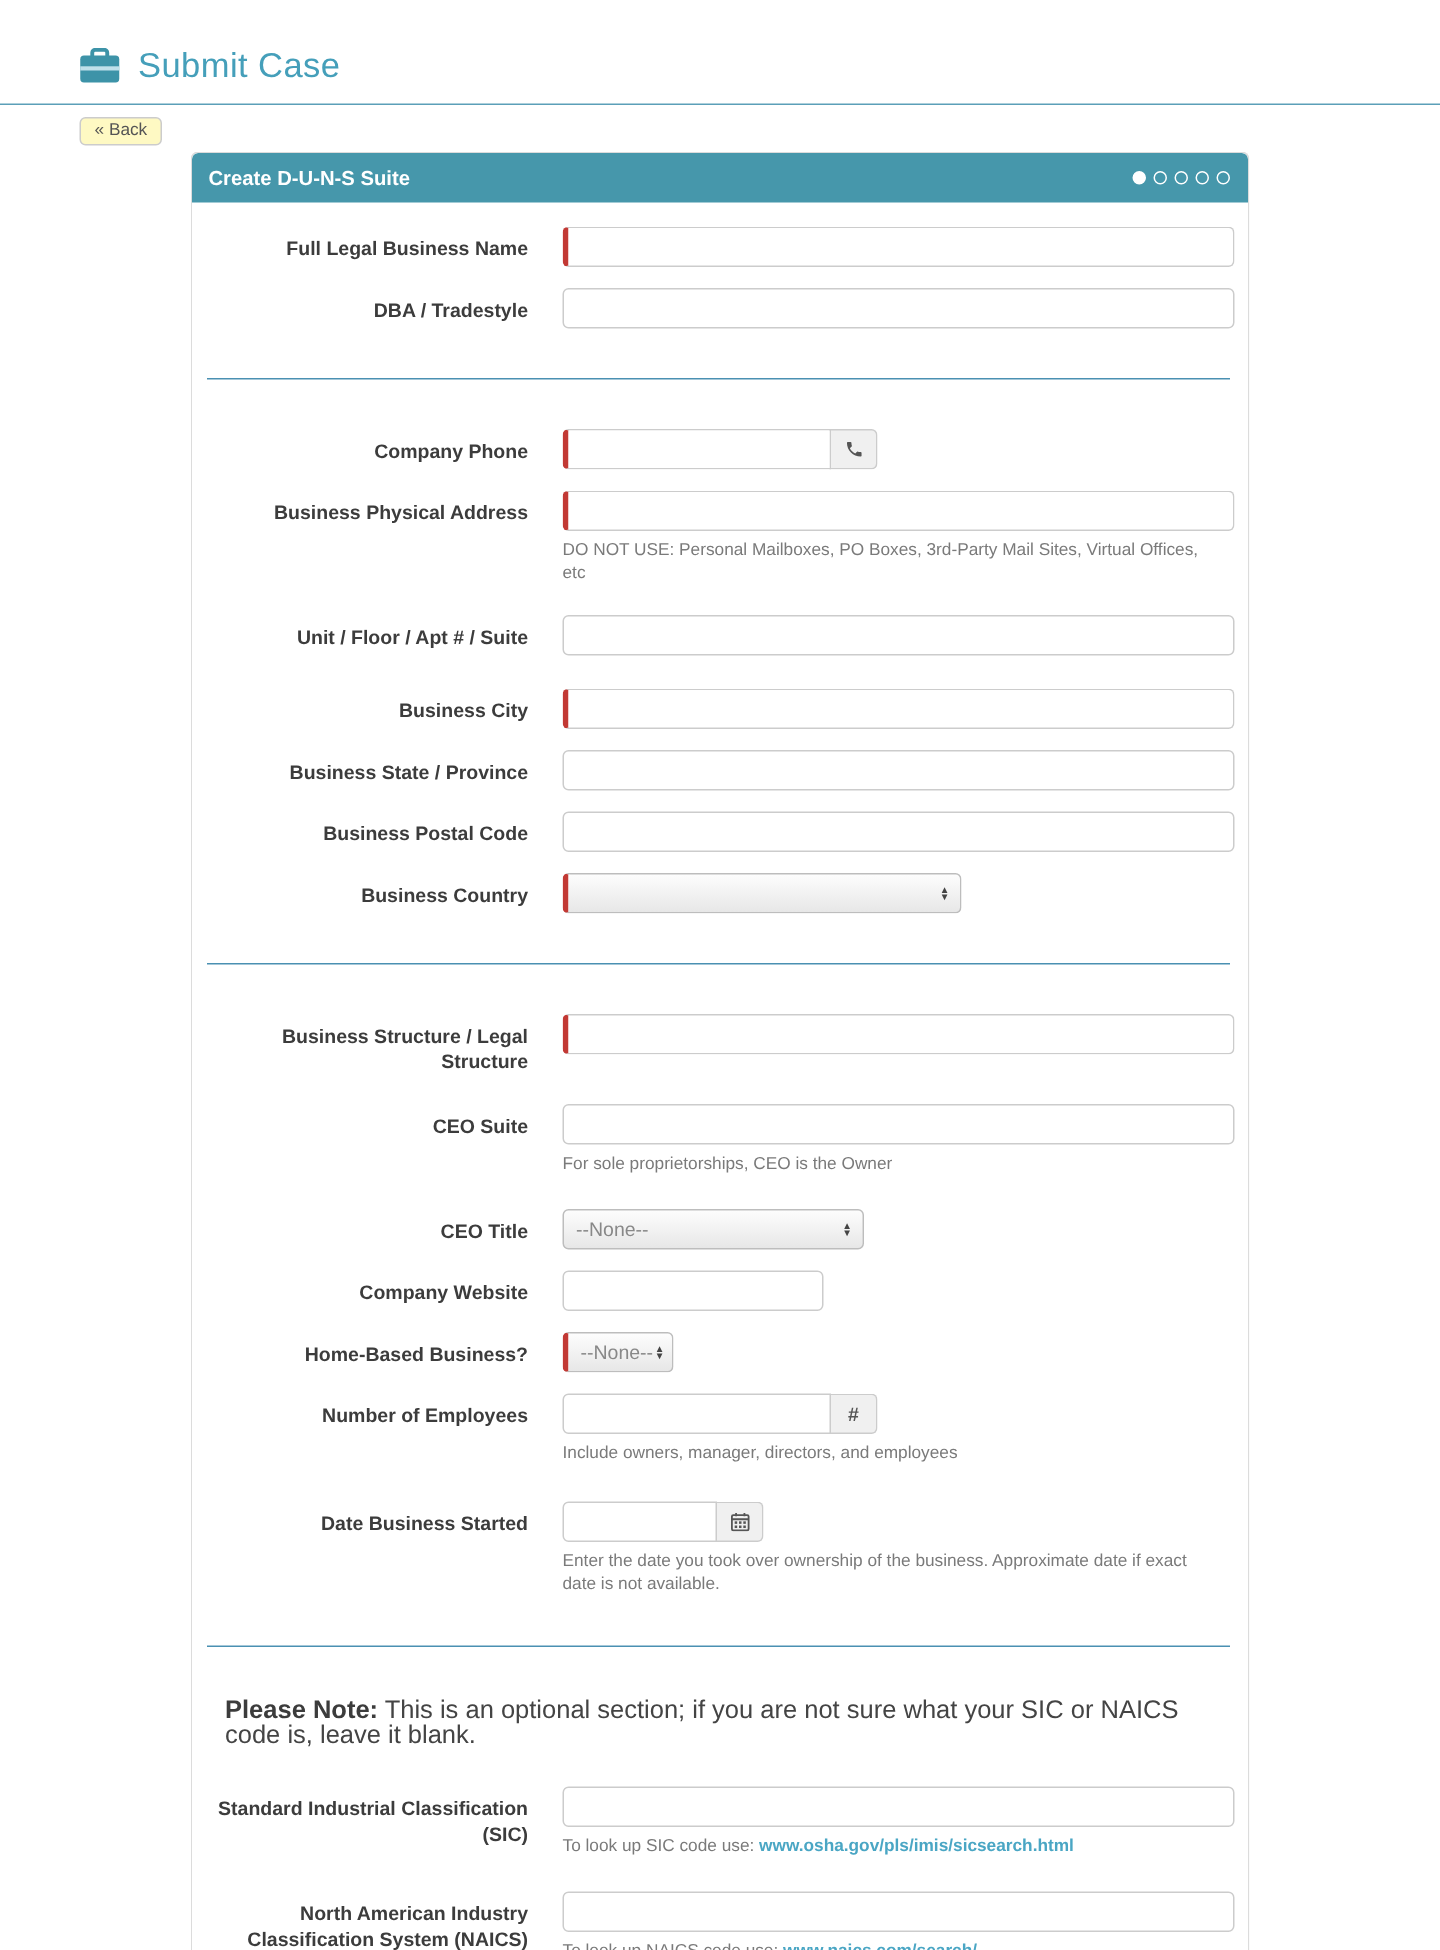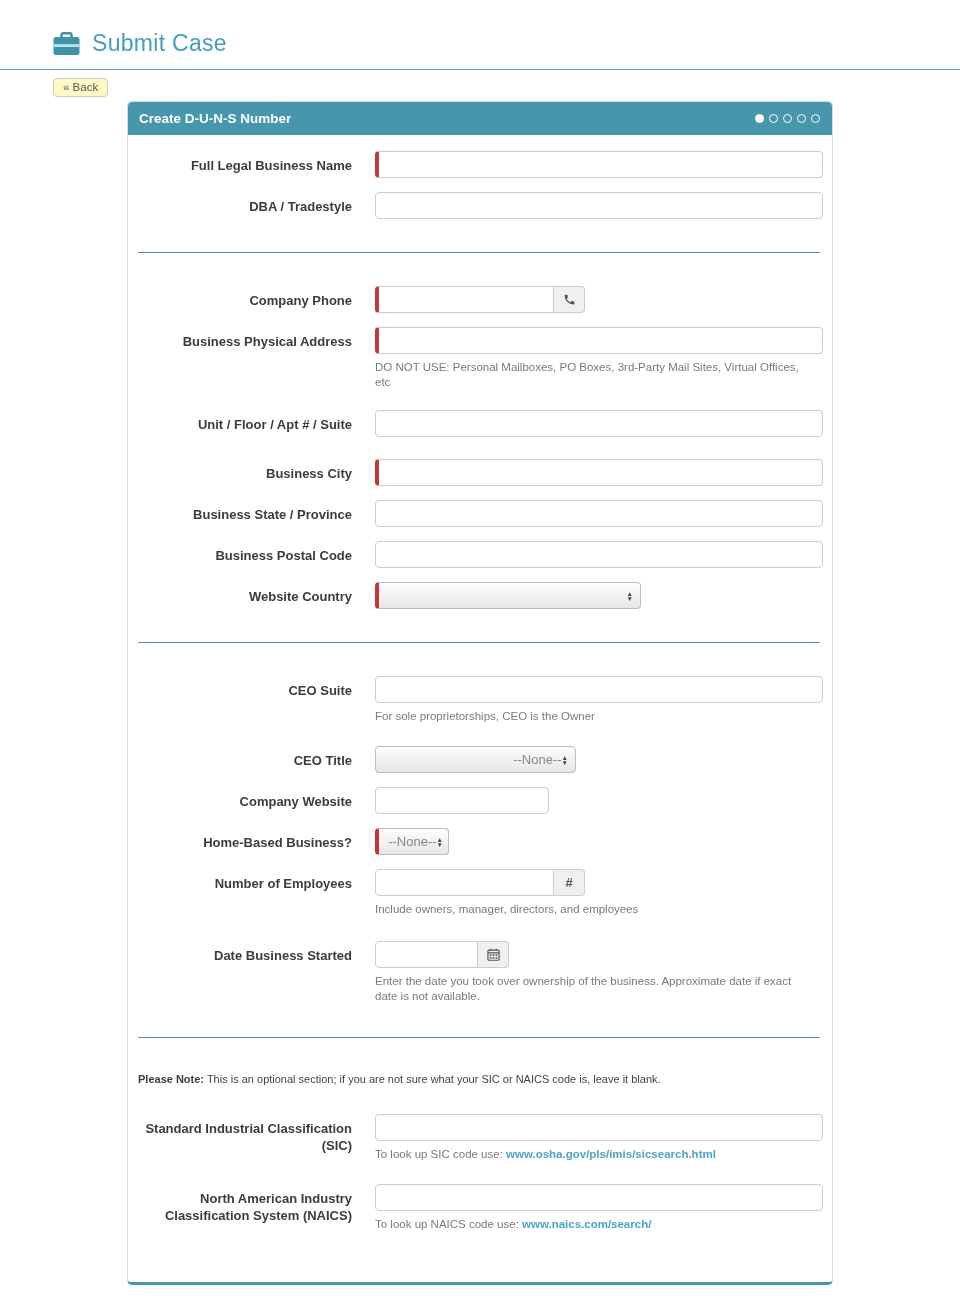--- a/index.html
+++ b/index.html
@@ -49,29 +49,29 @@
   .group .txt { border-top-right-radius:0; border-bottom-right-radius:0; }
   .addon {
     width:31px; height:27px; border:1px solid #ccc; border-left:none;
     border-radius:0 4px 4px 0; background:#f0f0f0;
     display:flex; align-items:center; justify-content:center;
     font-size:13px; font-weight:bold; color:#555; cursor:pointer;
   }
   .select {
     height:27px; border:1px solid #bdbdbd; border-radius:4px;
     background:linear-gradient(#fdfdfd,#e7e7e7);
-    display:flex; align-items:center; justify-content:flex-end;
+    display:flex; align-items:center; justify-content:space-between;
     padding:0 7px 0 8px; font-size:13px; color:#888; cursor:pointer;
   }
   .select.req { border-left:4px solid #c23934; }
   .arrows { display:flex; flex-direction:column; align-items:center; line-height:5px; font-size:6.5px; color:#444; }
   .help { font-size:11.5px; color:#7a7a7a; margin-top:6px; max-width:440px; line-height:15px; }
   .help a { color:#4aa6c4; text-decoration:none;font-weight:bold; }
   .divider { border:none; border-top:1px solid #4a90b2; margin:33px 0; }
-  .note { font-size:11px; color:#444; margin:0 0 26px 0; line-height:17px; }
+  .note { font-size:17px; color:#444; margin:0 0 26px 12px; line-height:17px; }
   .note b { color:#3c3c3c; }
   .icon-svg { display:block; }
 </style>
 </head>
 <body>
 
 
 
 
 <div class="page-header">
@@ -82,21 +82,21 @@
       <rect x="0.5" y="12.2" width="26" height="2.8" fill="#bfe0ea"></rect>
     </svg>
   </span>
   <span class="page-title">Submit Case</span>
 </div>
 <button class="back-btn">« Back</button>
 
 
 <div class="card">
   <div class="card-header">
-    <span>Create D-U-N-S Number</span>
+    <span>Create D-U-N-S Suite</span>
     <span class="dots">
       <span class="dot active"></span>
       <span class="dot"></span>
       <span class="dot"></span>
       <span class="dot"></span>
       <span class="dot"></span>
     </span>
   </div>
 
   <div class="card-body">
@@ -163,34 +163,40 @@
     </div>
 
     <div class="row">
       <label class="lbl">Business Postal Code</label>
       <div class="ctl">
         <input class="txt w-full" value="" style="">
       </div>
     </div>
 
     <div class="row">
-      <label class="lbl">Website Country</label>
+      <label class="lbl">Business Country</label>
       <div class="ctl">
         <div class="select w-country req">
           <span></span>
           <span class="arrows">
               <span>▲</span>
               <span>▼</span>
             </span>
         </div>
       </div>
     </div>
 
     <hr class="divider">
 
+    <div class="row">
+      <label class="lbl">Business Structure / Legal Structure</label>
+      <div class="ctl">
+        <input class="txt w-full req" value="" style="">
+      </div>
+    </div>
 
     <div class="row" style="margin-top:20px">
       <label class="lbl">CEO Suite</label>
       <div class="ctl">
         <input class="txt w-full" value="" style="">
         <div class="help">For sole proprietorships, CEO is the Owner</div>
       </div>
     </div>
 
     <div class="row" style="margin-top:22px">

